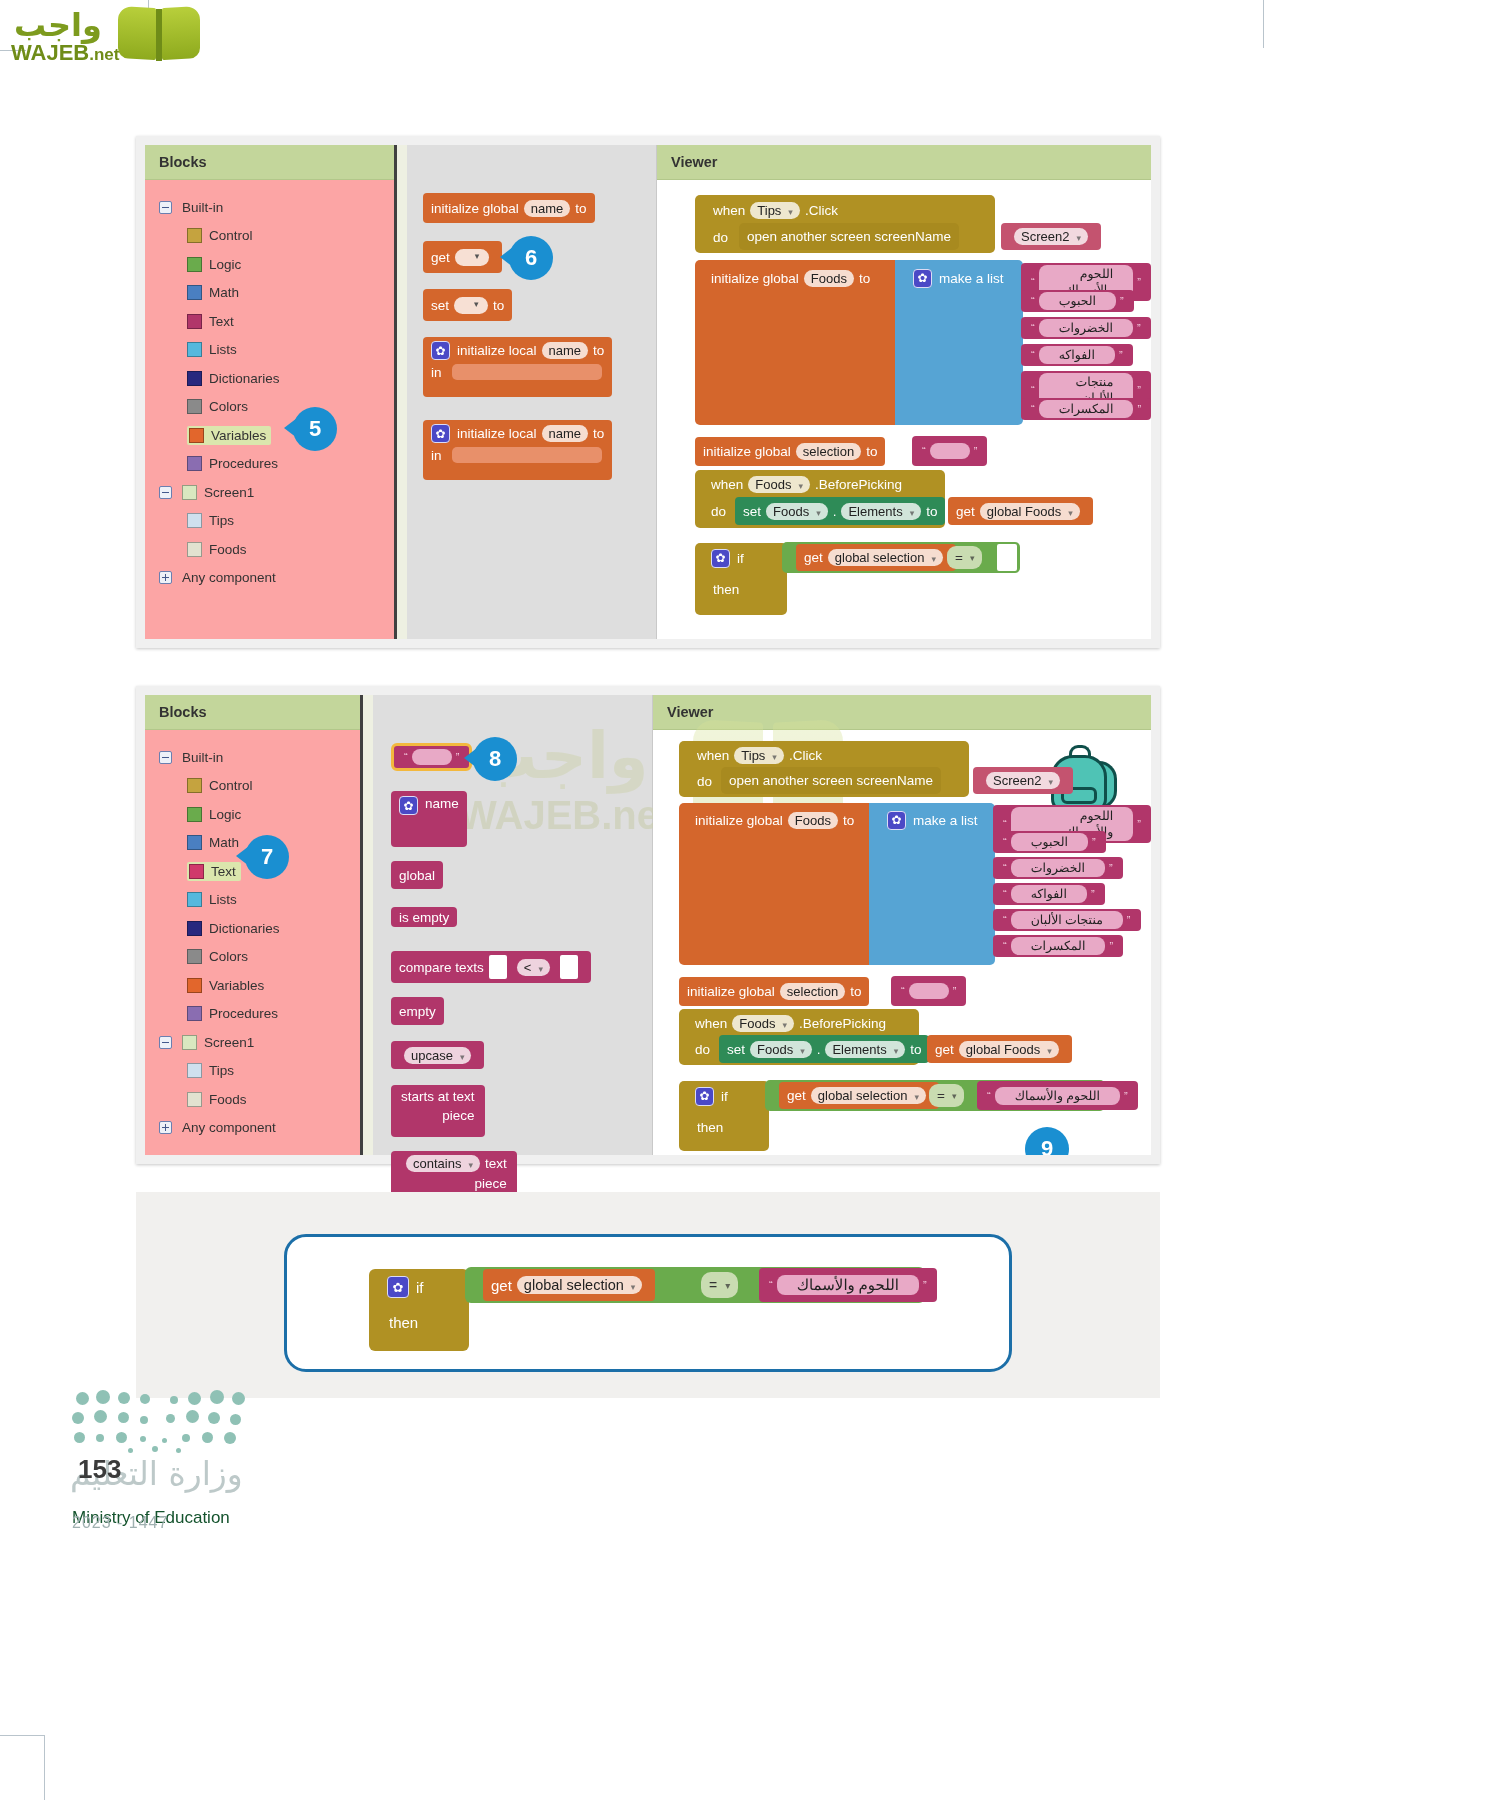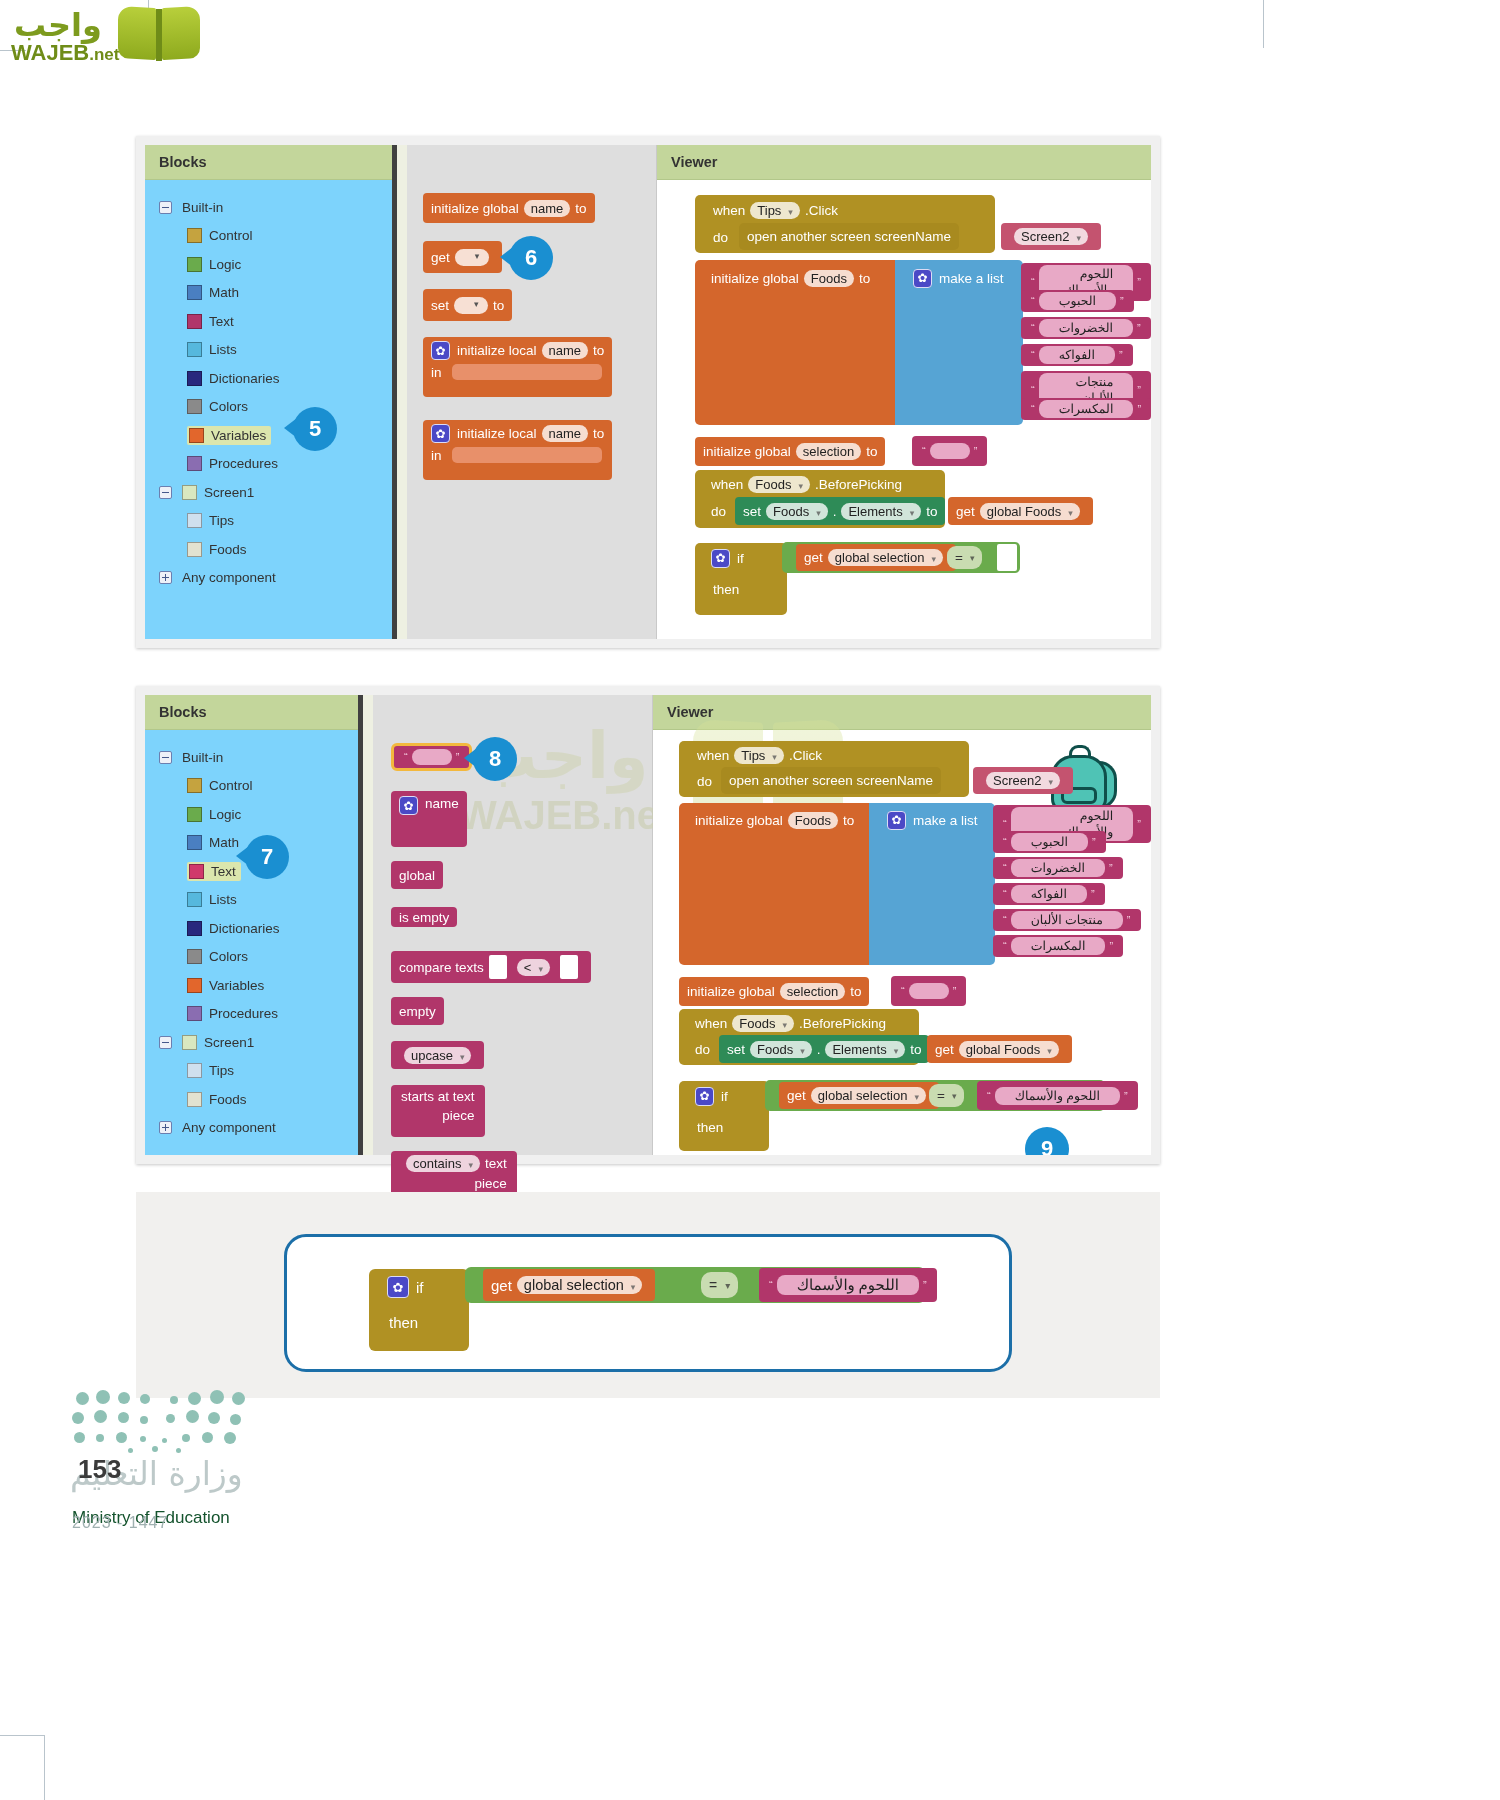--- a/index.html
+++ b/index.html
@@ -24,21 +24,21 @@
   .book { position:absolute; left:110px; top:3px; width:82px; height:56px; }
   .book .pg { position:absolute; top:0; width:38px; height:52px; background:linear-gradient(180deg,#b8cf3b,#8eaa1e); }
   .book .pgl { left:0; border-radius:14px 2px 2px 10px; transform:skewY(3deg); }
   .book .pgr { right:0; border-radius:2px 14px 10px 2px; transform:skewY(-3deg); }
   .book .spine { position:absolute; left:38px; top:2px; width:6px; height:52px; background:#6f8c18; }
 
   
   .panel { position:absolute; background:#f0f0f0; box-shadow:0 1px 3px rgba(0,0,0,.22); }
   .panel-inner { position:absolute; inset:9px; display:flex; background:#fff; }
 
-  .col-blocks { background:#7dd3fc; border-right:5px solid #404040; position:relative; }
+  .col-blocks { background:#fca5a5; border-right:3px solid #404040; position:relative; }
   .col-palette { background:#dedede; position:relative; border-right:1px solid #c9c9c9;}
   .col-viewer { background:#fff; position:relative; flex:1; overflow:hidden;}
 
   .hdr { background:#c3d69b; color:#333; font-size:14.5px; font-weight:bold;
          padding:9px 14px; border-bottom:1px solid #b2c78a; }
   .hdr.viewer-hdr { }
 
   
   .tree { padding:13px 0 0 0; font-size:13.5px; color:#333; }
   .tree-row { display:flex; align-items:center; height:28.5px; padding-left:14px; position:relative;}

